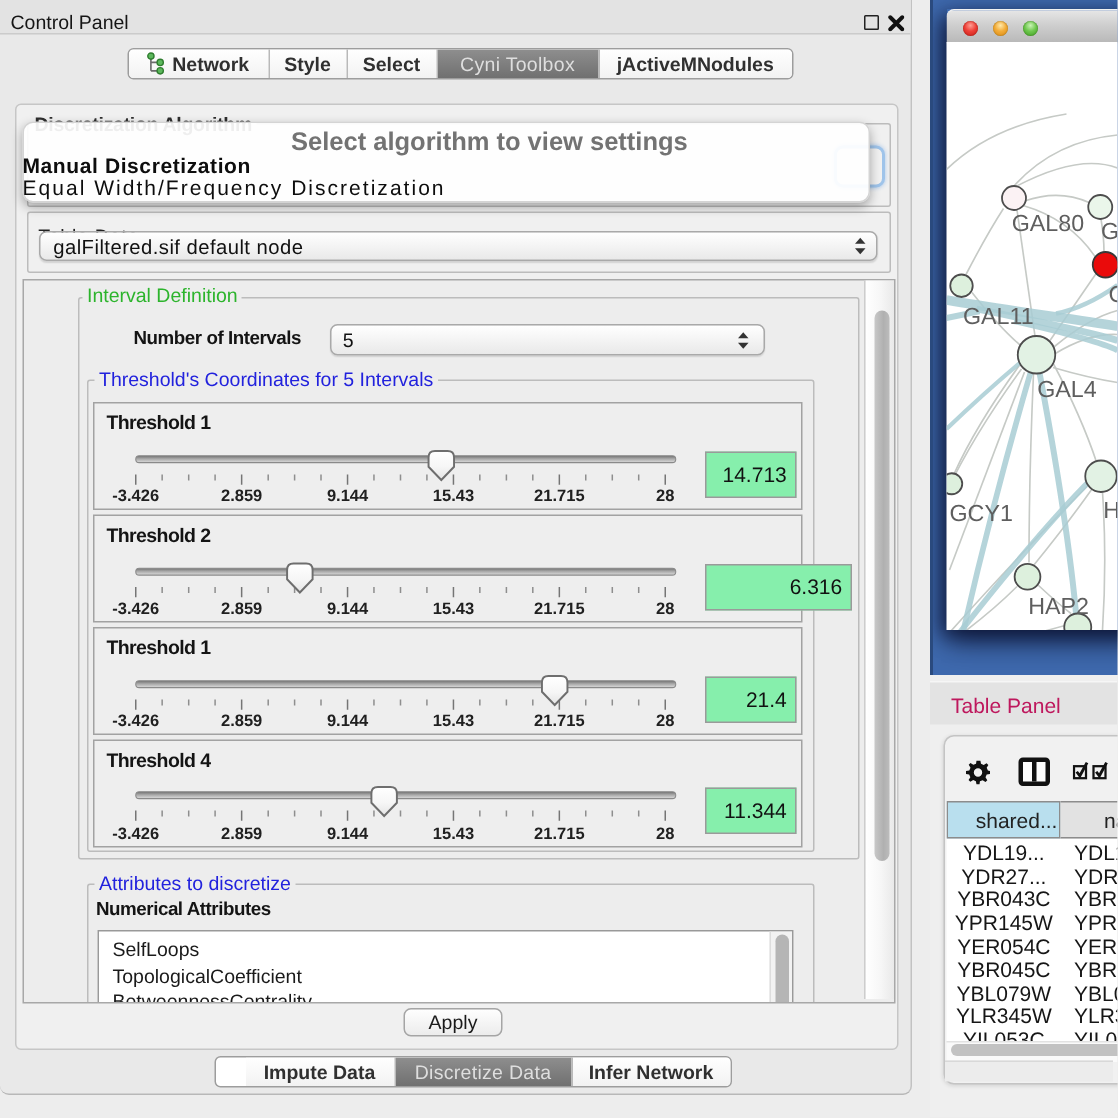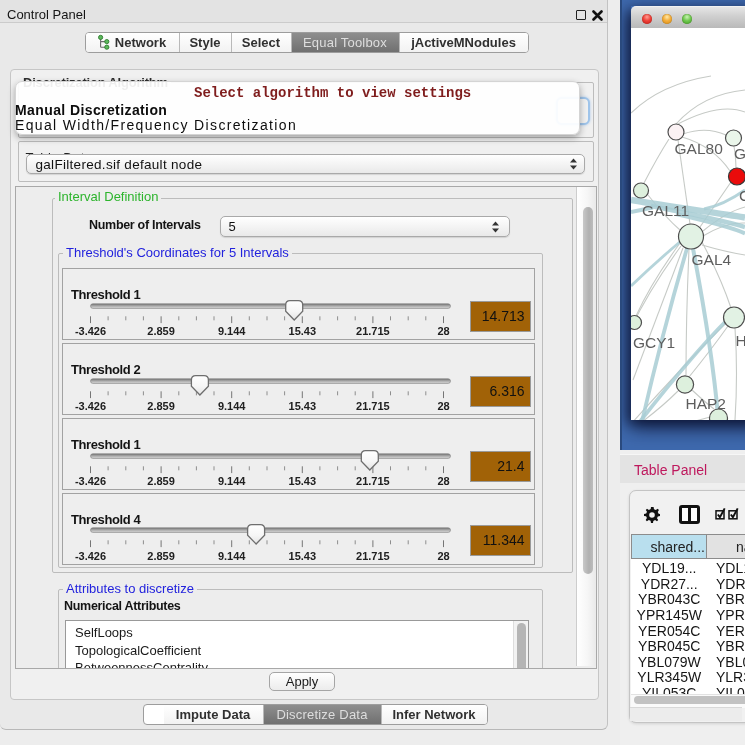--- a/index.html
+++ b/index.html
@@ -19,22 +19,22 @@
 .seg .s:last-child{border-right:none;}
 .seg .sel{background:linear-gradient(#8e8e8e,#707070);color:#dedede;font-weight:normal;letter-spacing:0.2px;}
 #mainpanel{position:absolute;left:10px;top:69px;width:587px;height:629px;background:#f0f0f0;
 border:1px solid #c6c6c6;border-radius:4px;}
 .grp{position:absolute;border:1px solid #bcbcbc;border-radius:2px;}
 .gtitle{position:absolute;font-size:12.5px;padding:0 3px;white-space:nowrap;}
 .combo{position:absolute;background:linear-gradient(#ffffff,#e9e9e9);border:1px solid #a9a9a9;
 border-radius:5px;font-size:13px;color:#111;box-shadow:0 1px 1px rgba(0,0,0,0.12);}
 .combo .ar{position:absolute;right:6px;top:50%;margin-top:-6px;width:9px;height:12px;}
 .tpanel{position:absolute;left:62px;width:471px;height:70px;border:1px solid #a2a2a2;background:#eeeeee;}
-.tpanel .tt{position:absolute;left:8px;top:18px;font-size:13px;font-weight:bold;letter-spacing:-0.4px;color:#141414;}
-.vbox{position:absolute;width:54px;height:29px;border:1px solid #9a9a9a;background:#a16207;
+.tpanel .tt{position:absolute;left:8px;top:5px;font-size:13px;font-weight:bold;letter-spacing:-0.4px;color:#141414;}
+.vbox{position:absolute;width:54px;height:29px;border:1px solid #9a9a9a;background:#86efac;
 font-size:14px;color:#111;text-align:right;line-height:29px;padding-right:5px;}
 .ticklab{position:absolute;font-size:11px;font-weight:bold;color:#202020;transform:translateX(-50%);white-space:nowrap;}
 </style>
 </head>
 <body>
 <div id="cpwin">
   <div id="titlebar">
     <span class="t">Control Panel</span>
     <span class="abs" style="left:576px;top:10px;width:8px;height:8px;border:1.6px solid #222;border-radius:1px;"></span>
     <svg class="abs" style="left:592px;top:10px;" width="11" height="11" viewBox="0 0 11 11">
@@ -44,21 +44,21 @@
   <div class="seg" style="left:84.5px;top:32px;">
     <div class="s" style="width:93px;">
       <svg width="12" height="17" viewBox="0 0 12 17" style="margin-right:5px;">
         <path d="M2.6 4 V13.2 M2.6 7.6 H8.6 M2.6 13.2 H8.6" stroke="#6b6b6b" stroke-width="1.1" fill="none"></path>
         <circle cx="2.6" cy="3.4" r="2.1" fill="#5cb85c" stroke="#2f7d2f" stroke-width="0.9"></circle>
         <circle cx="8.8" cy="7.6" r="2.1" fill="#5cb85c" stroke="#2f7d2f" stroke-width="0.9"></circle>
         <circle cx="8.8" cy="13.2" r="2.1" fill="#5cb85c" stroke="#2f7d2f" stroke-width="0.9"></circle>
       </svg>Network</div>
     <div class="s" style="width:51px;">Style</div>
     <div class="s" style="width:59px;">Select</div>
-    <div class="s sel" style="width:107px;">Equal Toolbox</div>
+    <div class="s sel" style="width:107px;">Cyni Toolbox</div>
     <div class="s" style="width:128px;">jActiveMNodules</div>
   </div>
   <div id="mainpanel"></div>
 
   <div class="grp" style="left:17.5px;top:82px;width:574px;height:54px;"></div>
   <div class="gtitle b" style="left:20px;top:74.5px;background:#f0f0f0;color:#2e2e2e;font-size:13px;letter-spacing:-0.2px;">Discretization Algorithm</div>
 
   <div class="abs" style="left:556px;top:97px;width:30px;height:24px;border-radius:6px;background:#f1f1f1;
    border:2px solid #9fc4ea;box-shadow:0 0 3px #a9c7ea;"></div>
 
@@ -126,21 +126,21 @@
           <path d="M45.1 20.3 V24.3 M62.8 20.3 V24.3 M80.4 20.3 V24.3 M115.8 20.3 V24.3 M133.4 20.3 V24.3 M151.0 20.3 V24.3 M186.3 20.3 V24.3 M204.0 20.3 V24.3 M221.6 20.3 V24.3 M256.9 20.3 V24.3 M274.6 20.3 V24.3 M292.2 20.3 V24.3 M327.5 20.3 V24.3 M345.2 20.3 V24.3 M362.8 20.3 V24.3" stroke-opacity="0.8"></path>
         </g>
         <path transform="translate(136.9,0)" d="M -8.5,9 Q -8.5,4.7 -4.2,4.7 L 4.2,4.7 Q 8.5,4.7 8.5,9 L 8.5,15.2 L 0,24 L -8.5,15.2 Z" fill="url(#thg)" stroke="#6e6e6e" stroke-width="1.3"></path>
       </svg>
       <span class="ticklab" style="left:27.5px;top:56px;">-3.426</span>
       <span class="ticklab" style="left:98.1px;top:56px;">2.859</span>
       <span class="ticklab" style="left:168.7px;top:56px;">9.144</span>
       <span class="ticklab" style="left:239.3px;top:56px;">15.43</span>
       <span class="ticklab" style="left:309.9px;top:56px;">21.715</span>
       <span class="ticklab" style="left:380.5px;top:56px;">28</span>
-      <div class="vbox" style="left:406.5px;top:31.5px;">6.316</div>
+      <div class="vbox" style="left:406.5px;top:31.5px;padding-left:37px;">6.316</div>
     </div>
 
     <div class="tpanel" style="left:46px;top:231px;">
       <div class="tt">Threshold 1</div>
       <svg class="abs" style="left:0;top:26.5px;" width="471" height="45" viewBox="0 0 471 45">
         <rect x="27.5" y="7.8" width="360" height="4.6" rx="2.3" fill="url(#trk)" stroke="#8a8a8a" stroke-width="0.7"></rect>
         <g stroke="#757575" stroke-width="1">
           <path d="M27.5 20.3 V27.1 M98.1 20.3 V27.1 M168.7 20.3 V27.1 M239.3 20.3 V27.1 M309.9 20.3 V27.1 M380.5 20.3 V27.1"></path>
           <path d="M45.1 20.3 V24.3 M62.8 20.3 V24.3 M80.4 20.3 V24.3 M115.8 20.3 V24.3 M133.4 20.3 V24.3 M151.0 20.3 V24.3 M186.3 20.3 V24.3 M204.0 20.3 V24.3 M221.6 20.3 V24.3 M256.9 20.3 V24.3 M274.6 20.3 V24.3 M292.2 20.3 V24.3 M327.5 20.3 V24.3 M345.2 20.3 V24.3 M362.8 20.3 V24.3" stroke-opacity="0.8"></path>
         </g>
@@ -182,21 +182,21 @@
       <div style="position:absolute;right:0;top:0;width:14px;height:47px;background:#f2f2f2;border-left:1px solid #ddd;"></div>
       <div style="position:absolute;right:2.5px;top:1.5px;width:8.5px;height:60px;border-radius:5px;background:#b5b5b5;"></div>
     </div>
   </div>
 
   <div class="abs" style="left:576px;top:187px;width:19px;height:479px;background:linear-gradient(90deg,#ffffff,#f6f6f6 55%,#e9e9e9);border-left:1px solid #cdcdcd;"></div>
   <div class="abs" style="left:582.5px;top:207px;width:10px;height:367px;border-radius:5px;background:linear-gradient(90deg,#c8c8c8,#b0b0b0 60%,#bcbcbc);"></div>
 
   <div class="abs" style="left:15px;top:80.5px;width:563px;height:52.5px;background:rgba(255,255,255,0.92);
    border:1px solid #d4d4d4;border-radius:7px;box-shadow:0 3px 7px rgba(0,0,0,0.32);"></div>
-  <div class="abs b" style="left:194px;top:84.7px;font-size:14px;letter-spacing:0;color:#7f1d1d;font-family:Liberation Mono, monospace;">Select algorithm to view settings</div>
+  <div class="abs b" style="left:194px;top:84.7px;font-size:17px;letter-spacing:0;color:#737373;">Select algorithm to view settings</div>
   <div class="abs b" style="left:15px;top:102px;font-size:14px;letter-spacing:0.4px;color:#0d0d0d;">Manual Discretization</div>
   <div class="abs" style="left:15px;top:116.5px;font-size:14px;letter-spacing:1.35px;color:#0d0d0d;">Equal Width/Frequency Discretization</div>
 
   <div class="abs" style="left:269px;top:672px;width:64px;height:17px;border:1px solid #a5a5a5;border-radius:5px;
     background:linear-gradient(#fefefe,#ececec);text-align:center;font-size:13px;color:#1a1a1a;line-height:17px;">Apply</div>
 
   <div class="seg" style="left:142.5px;top:703.5px;">
     <div class="s" style="width:99px;margin-left:20px;">Impute Data</div>
     <div class="s sel" style="width:117px;">Discretize Data</div>
     <div class="s" style="width:105px;">Infer Network</div>

